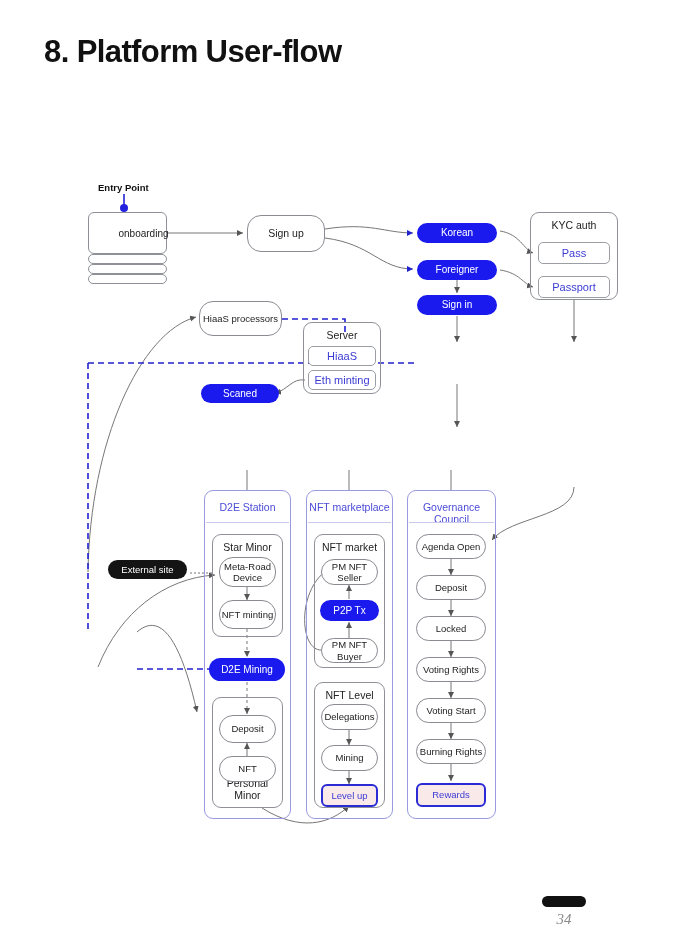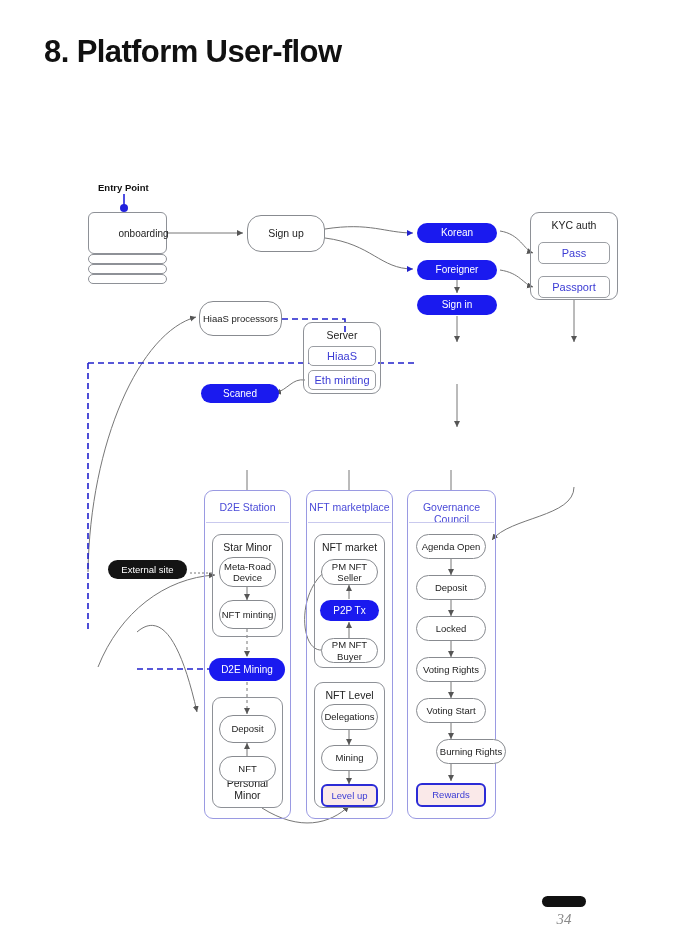--- a/index.html
+++ b/index.html
@@ -268,19 +268,19 @@
 
   <div class="col" style="left:407px;top:478px;width:89px;height:329px;">
     <div class="col-title">Governance Council</div>
     <div class="col-divider"></div>
   </div>
   <div class="node plain" style="left:416px;top:522px;width:70px;height:25px;">Agenda Open</div>
   <div class="node plain" style="left:416px;top:563px;width:70px;height:25px;">Deposit</div>
   <div class="node plain" style="left:416px;top:604px;width:70px;height:25px;">Locked</div>
   <div class="node plain" style="left:416px;top:645px;width:70px;height:25px;">Voting Rights</div>
   <div class="node plain" style="left:416px;top:686px;width:70px;height:25px;">Voting Start</div>
-  <div class="node plain" style="left:436px;top:727px;width:70px;height:25px;">Burning Rights</div>
+  <div class="node plain" style="left:416px;top:727px;width:70px;height:25px;">Burning Rights</div>
   <div class="node pink" style="left:416px;top:771px;width:70px;height:24px;">Rewards</div>
 
   <div class="footer-bar"></div>
   <div class="footer-page">34</div>
 
 </div>
 
 </body></html>

